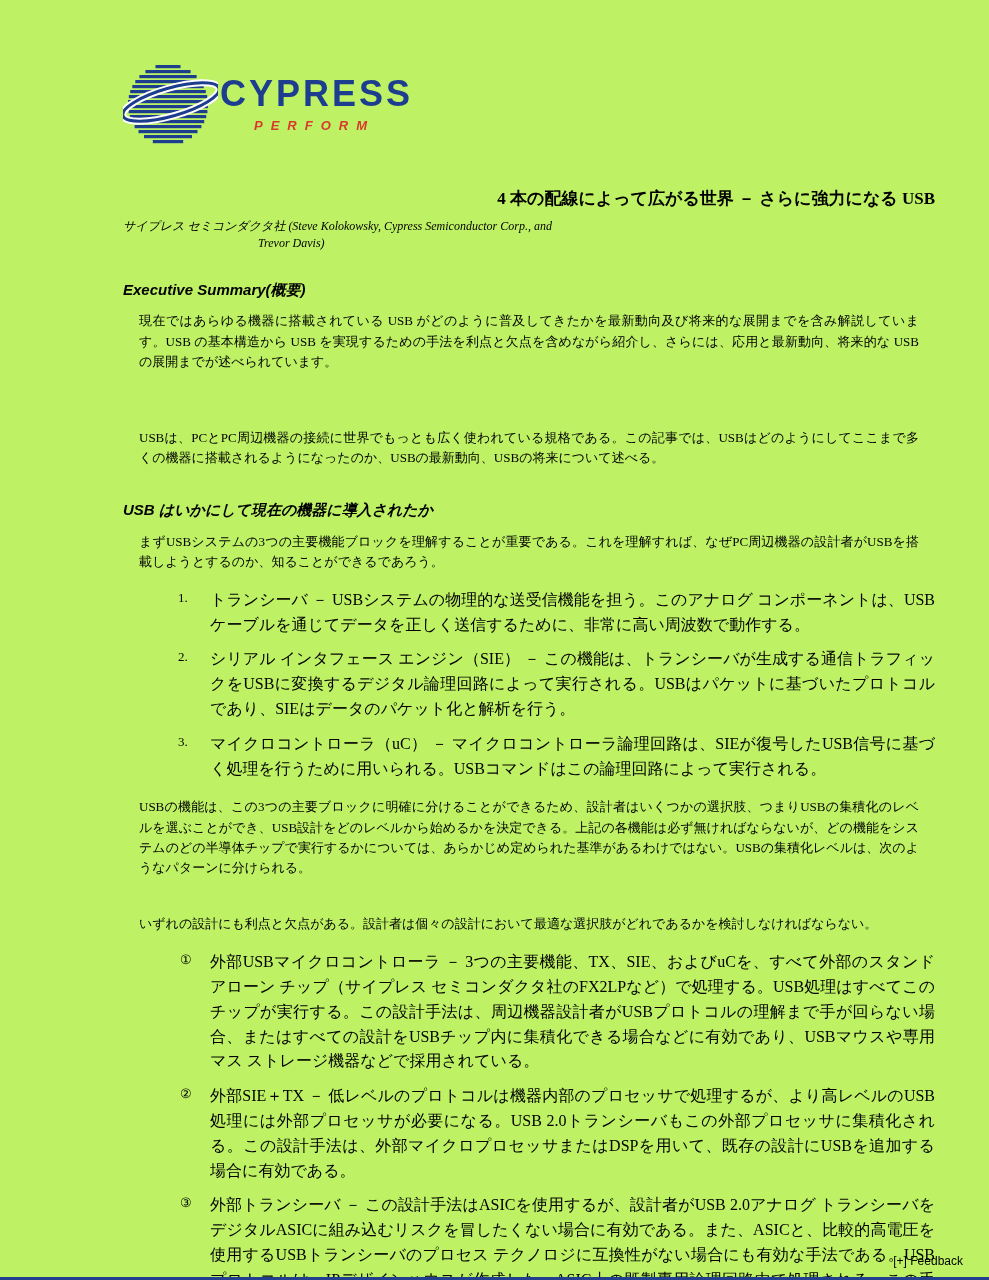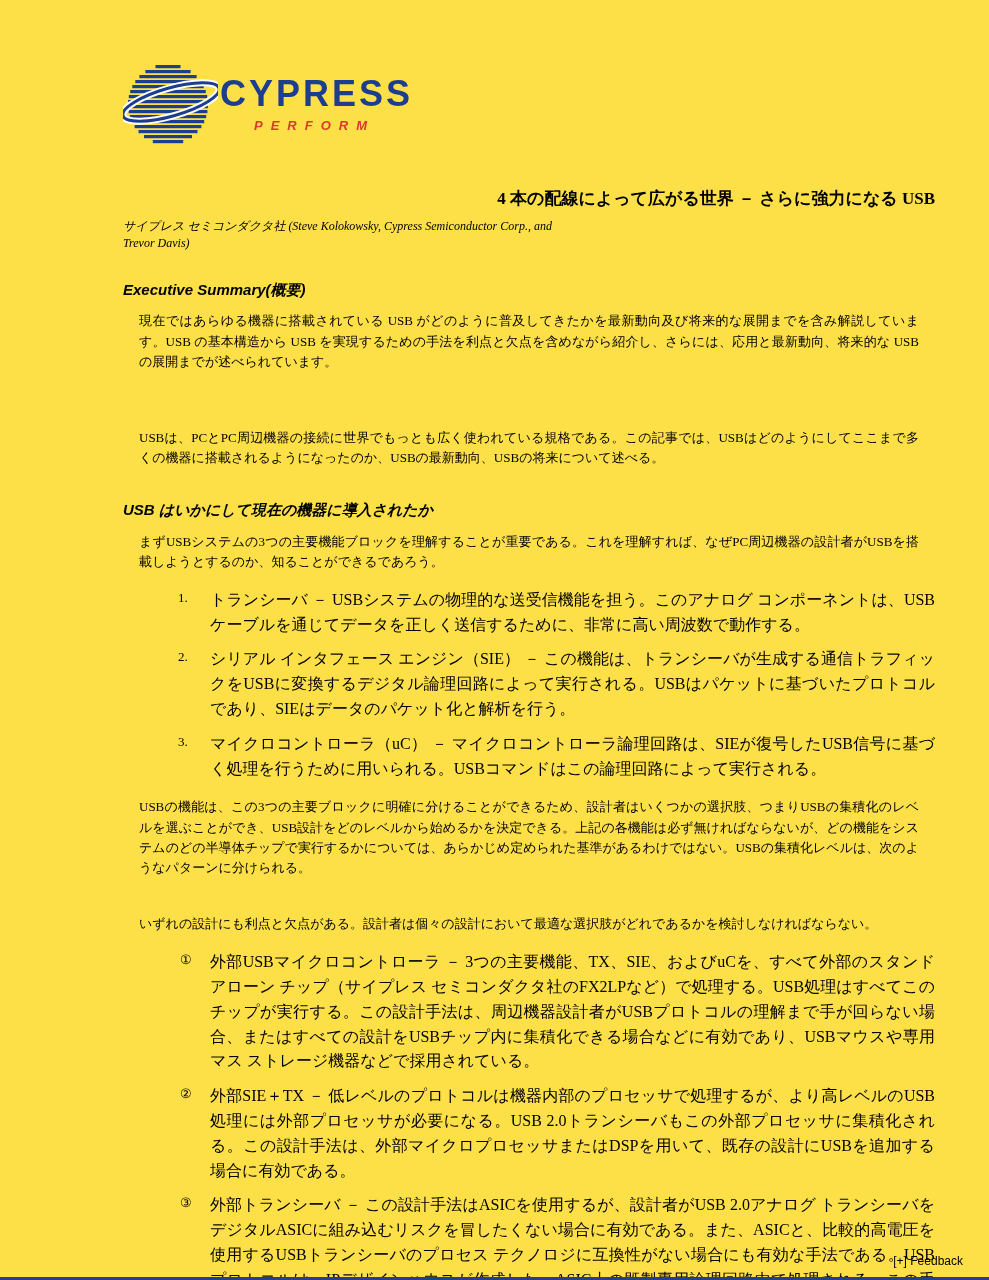--- a/index.html
+++ b/index.html
@@ -4,21 +4,21 @@
 <style>
   html, body {
     margin: 0;
     padding: 0;
     background: #ffffff;
   }
   .page {
     position: relative;
     width: 989px;
     height: 1280px;
-    background: #fde047;
+    background: #bef264;
     overflow: hidden;
     font-family: "Liberation Serif", "DejaVu Serif", serif;
     color: #000000;
   }
   .content {
     position: absolute;
     left: 123px;
     top: 58px;
     width: 812px;
   }
@@ -60,21 +60,21 @@
     font-weight: bold;
     margin: 30px 0 8px 0;
     line-height: 1.3;
     text-align: right;
   }
   .byline {
     font-size: 12px;
     font-style: italic;
     line-height: 1.45;
   }
-  .byline-line2 { }
+  .byline-line2 { margin-left: 135px; }
 
   .section-heading {
     font-family: "Liberation Sans", "DejaVu Sans", sans-serif;
     font-size: 15px;
     font-weight: bold;
     font-style: italic;
     margin: 0;
     line-height: 1.3;
   }
   .exec-heading { margin-top: 27px; }

